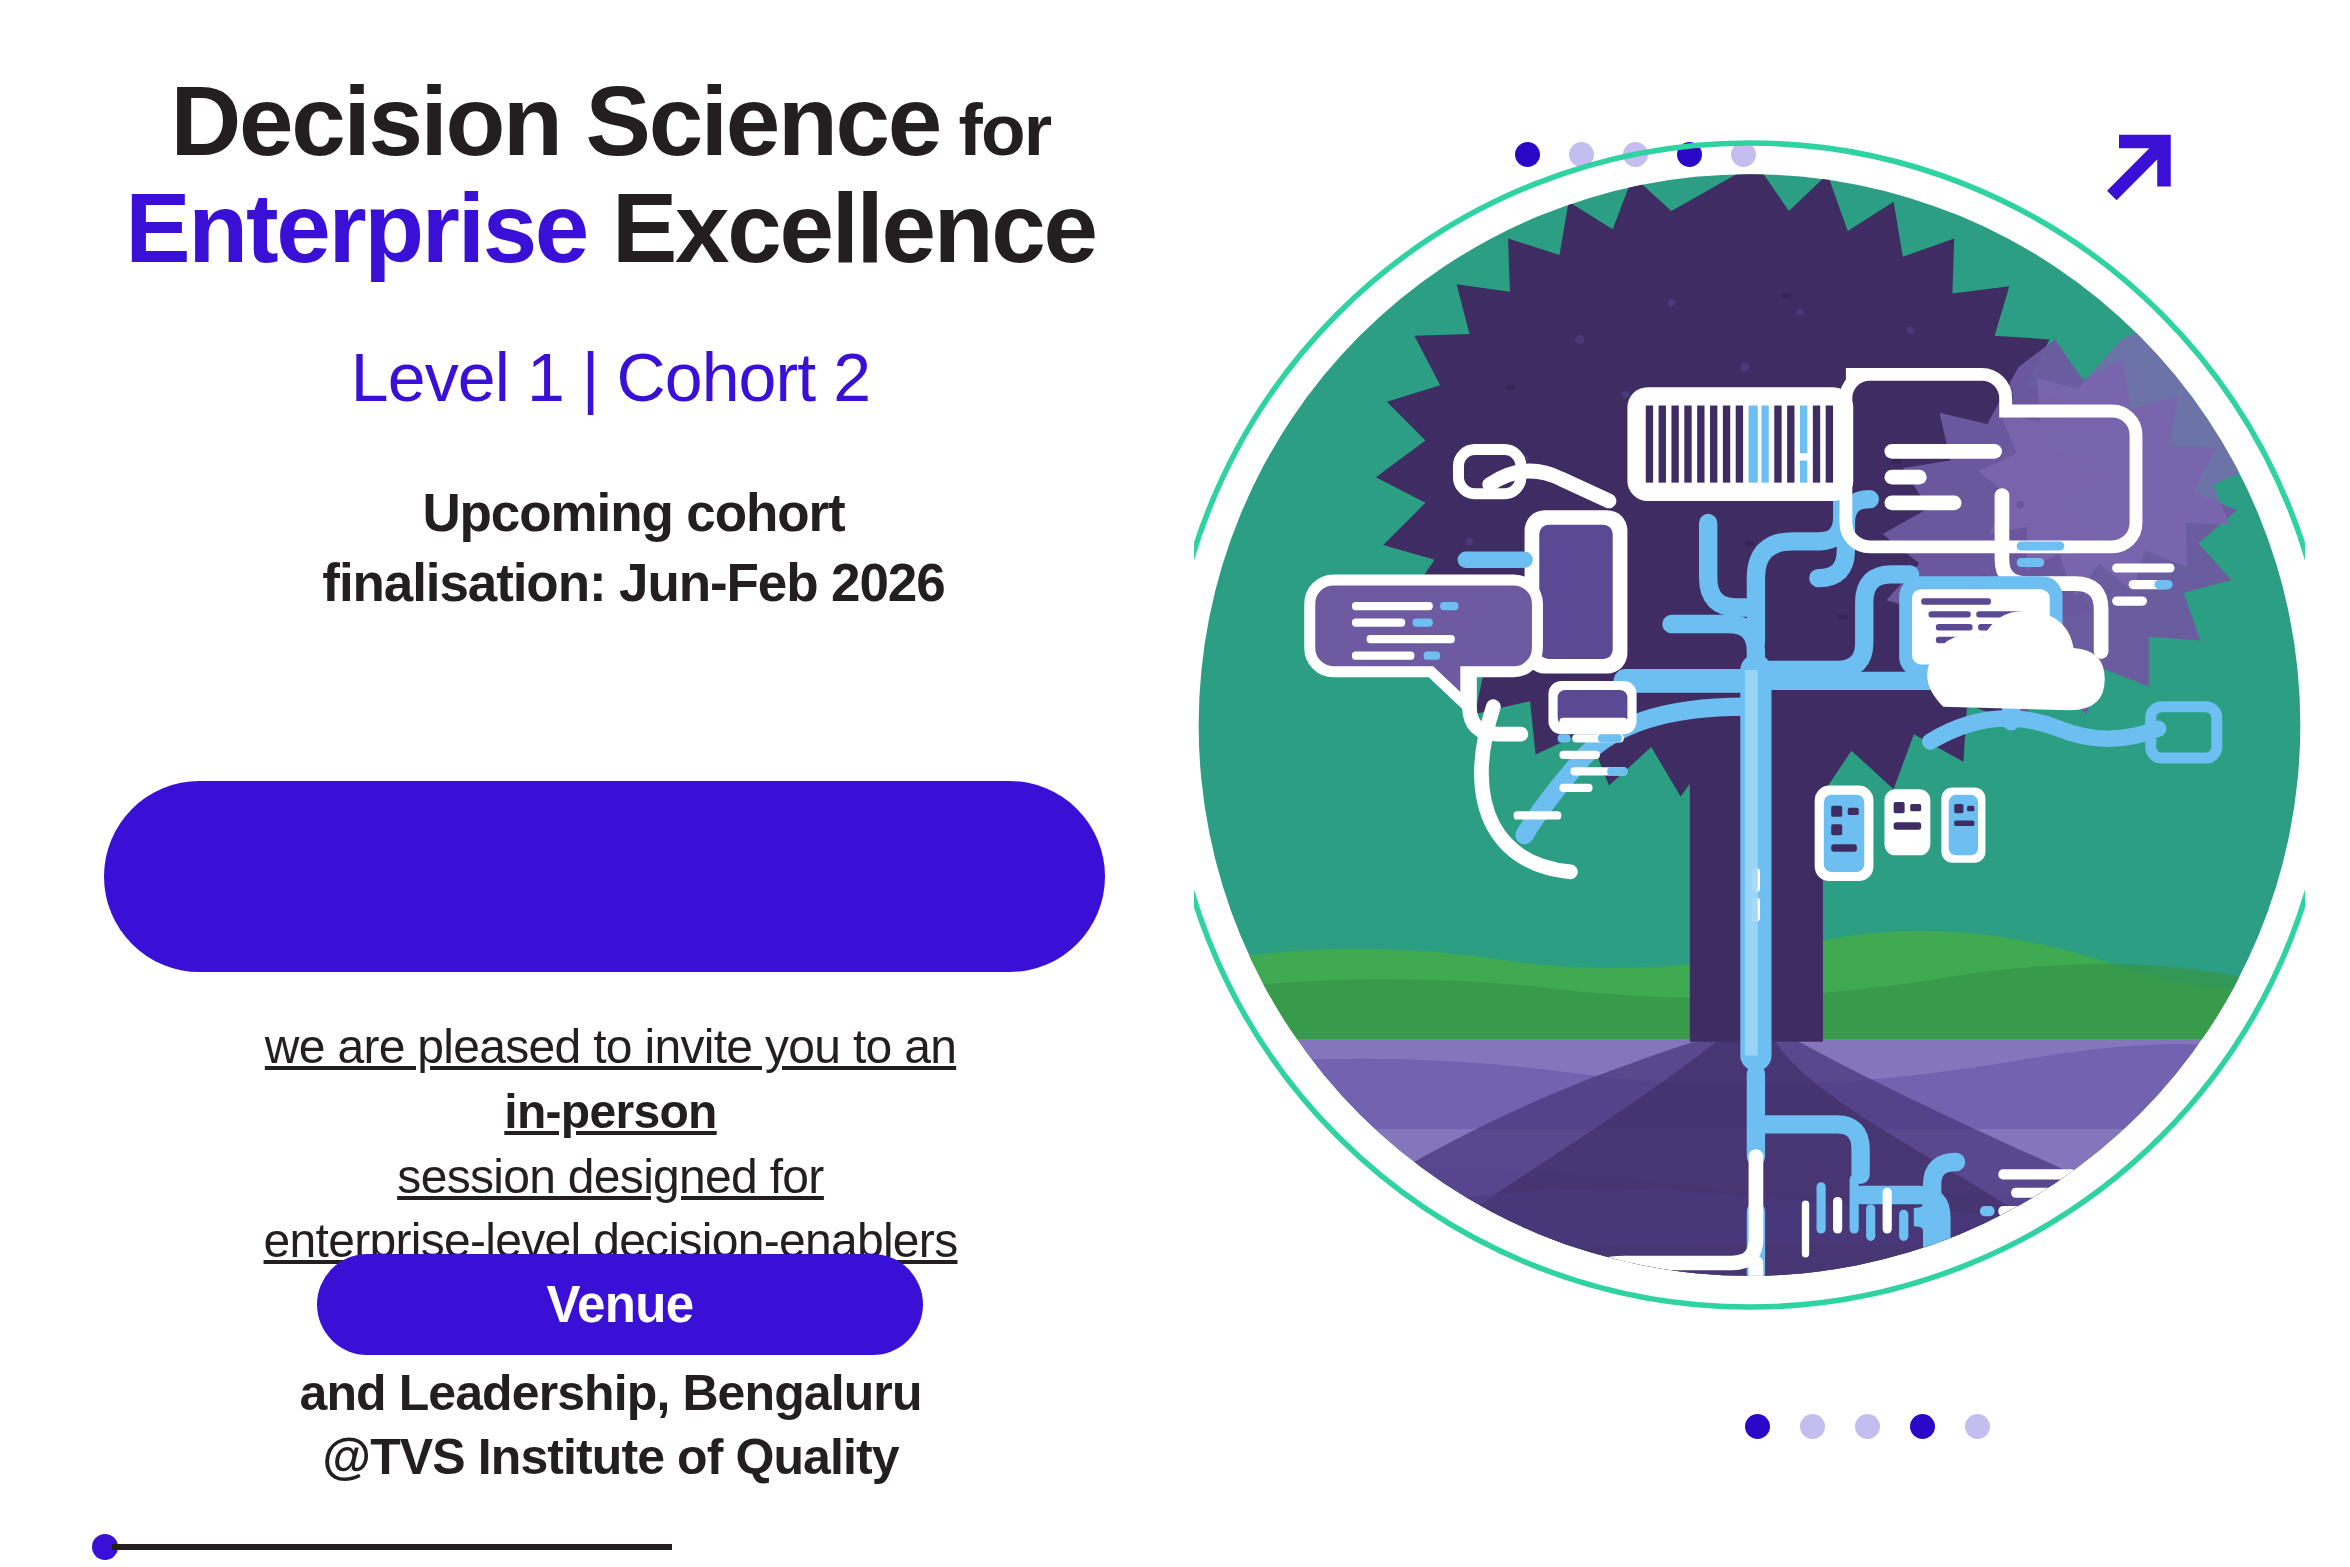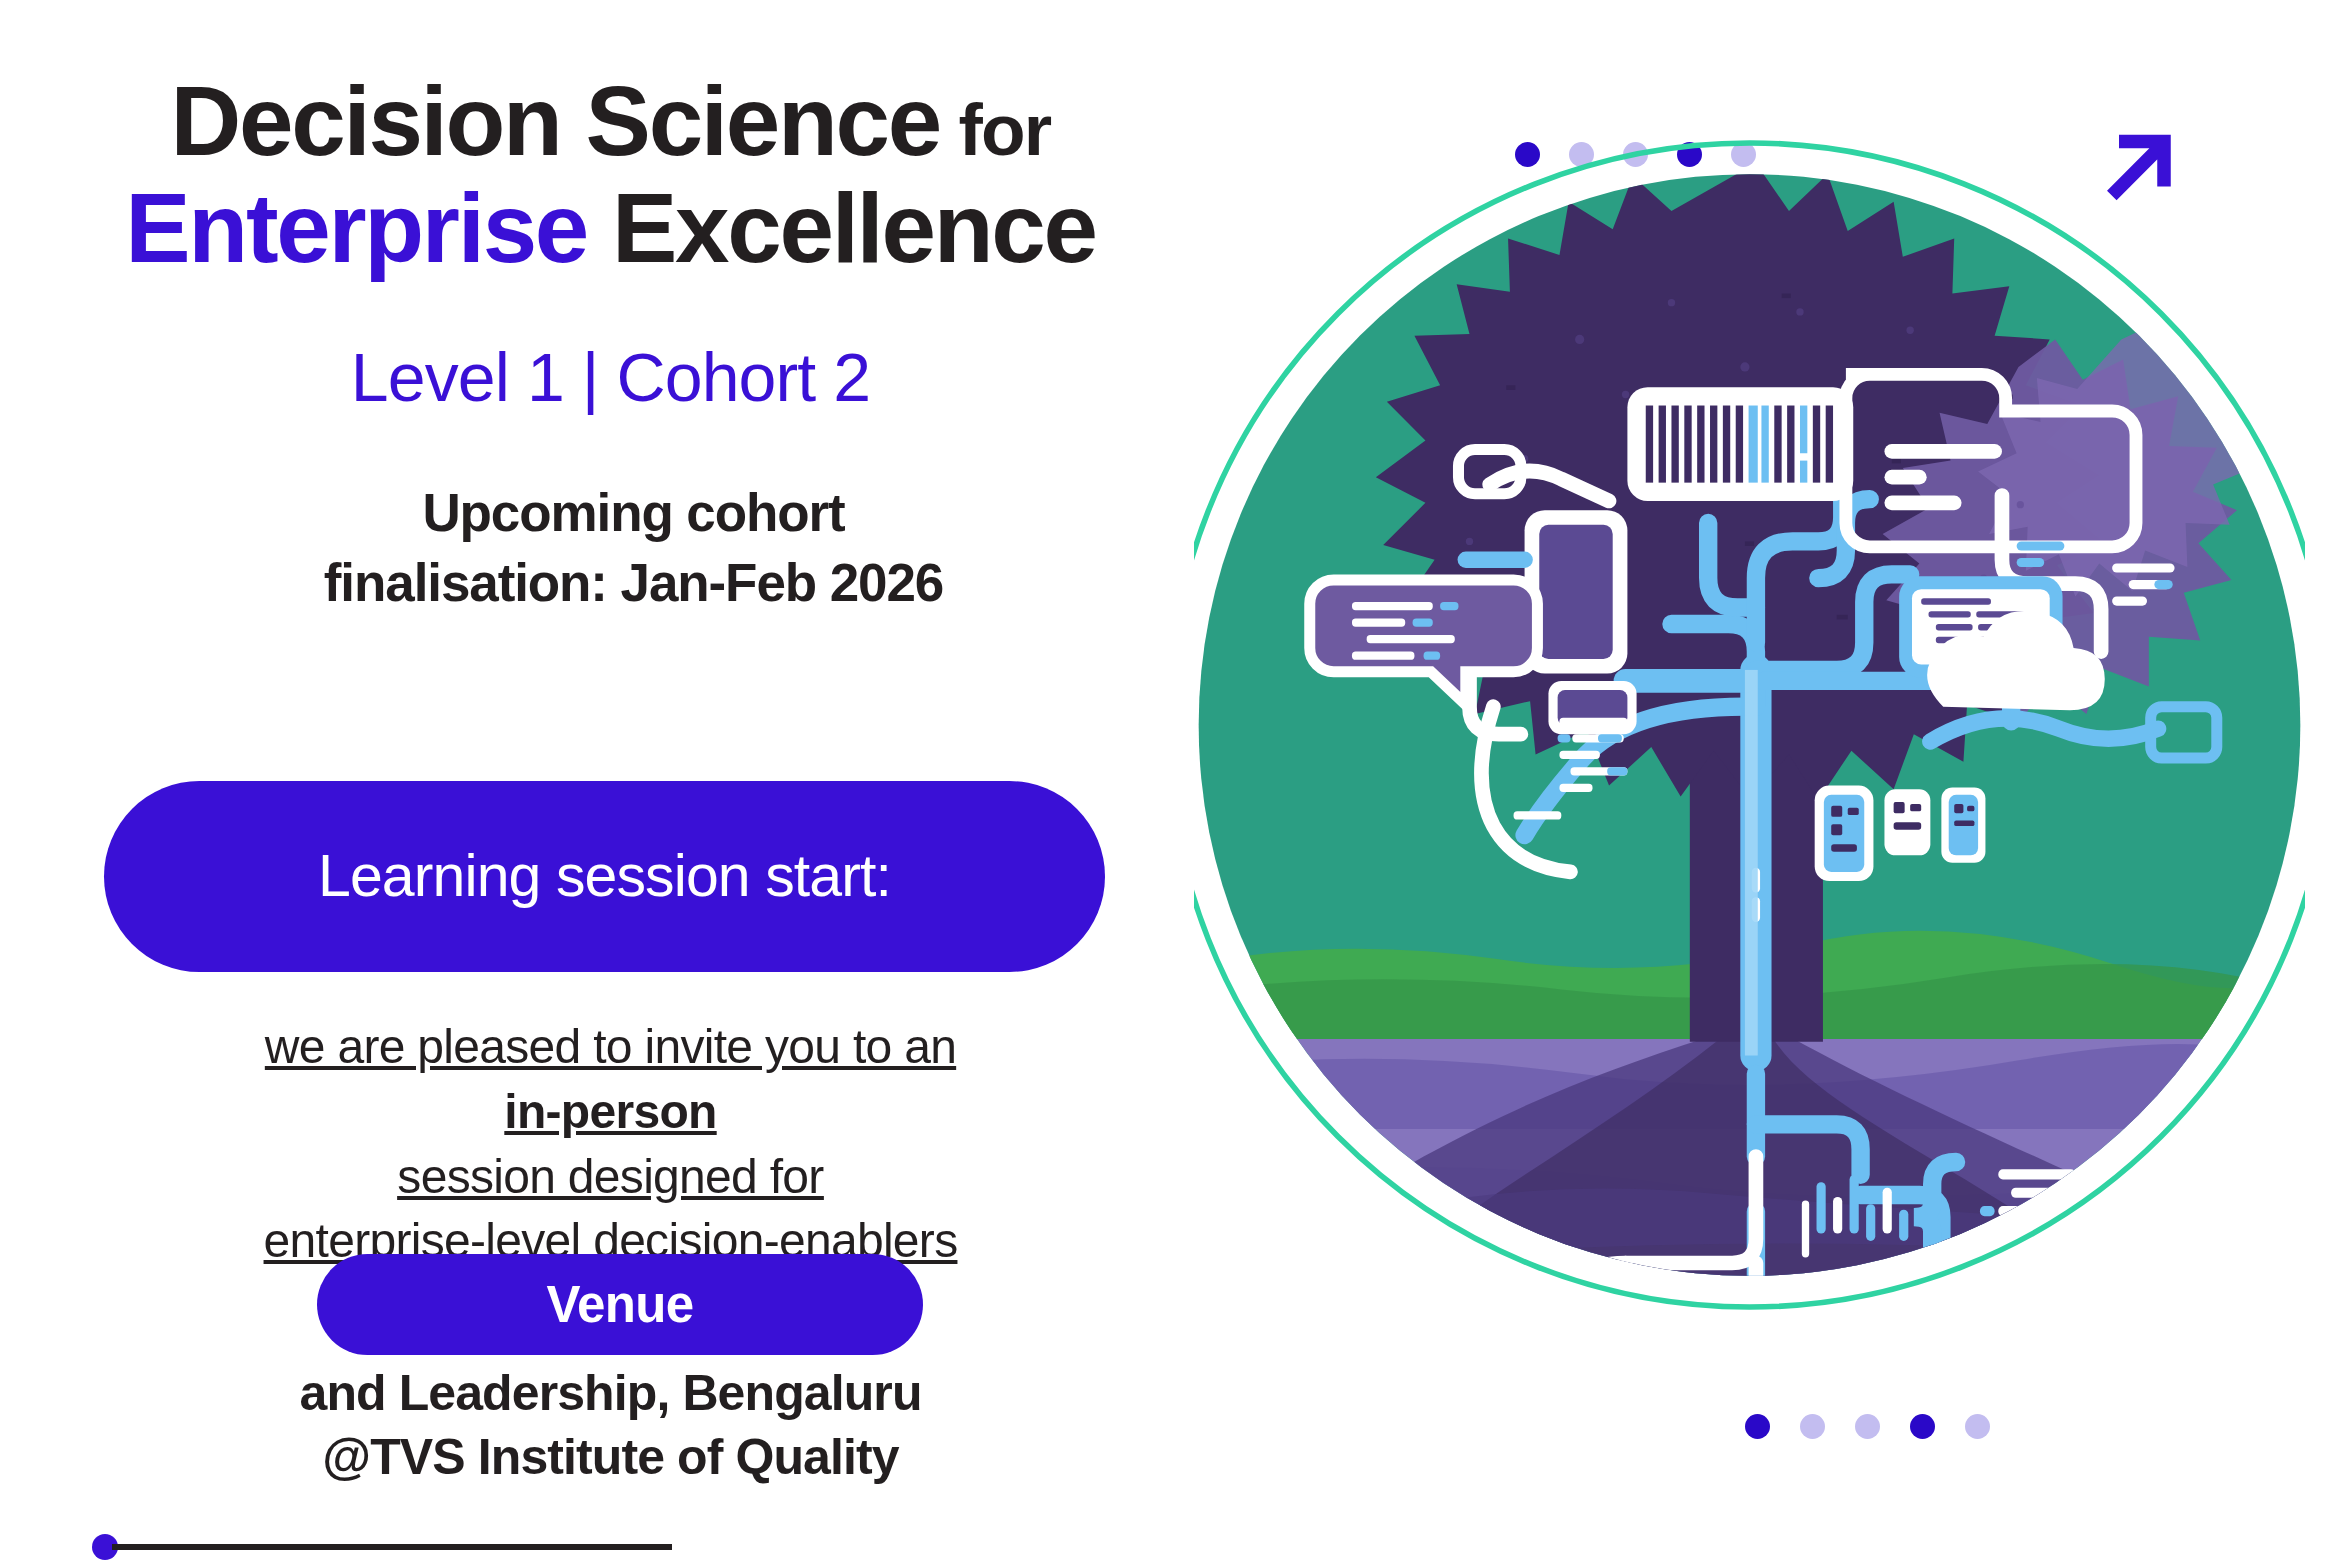--- a/index.html
+++ b/index.html
@@ -204,26 +204,25 @@
 
     <div class="headline">
       <span class="headline-l1"><span>Decision Science</span><span class="hl-for"> for</span></span>
       <span class="headline-l2"><span class="hl-accent">Enterprise</span><span> Excellence</span></span>
     </div>
 
     <div class="subhead">Level 1 | Cohort 2</div>
 
     <div class="cohort-block">
       <span>Upcoming cohort</span>
-      <span>finalisation: Jan-Feb 2026</span>
+      <span>finalisation: Jun-Feb 2026</span>
     </div>
 
     <div class="pill pill-session">
       <div>
-        <span>Learning session start:</span>
       </div>
     </div>
 
     <div class="invite-text">
       <span>we are pleased to invite you to an</span>
       <span><b>in-person</b><span> session designed for</span></span>
       <span>enterprise-level decision-enablers</span>
     </div>
 
     <div class="pill pill-venue">

